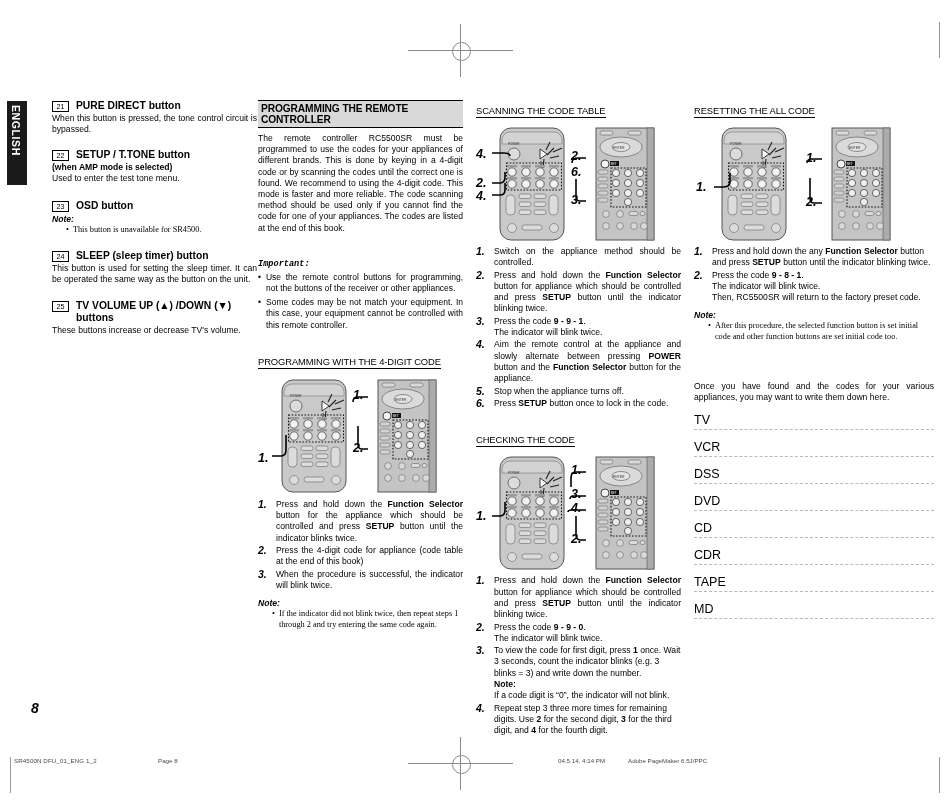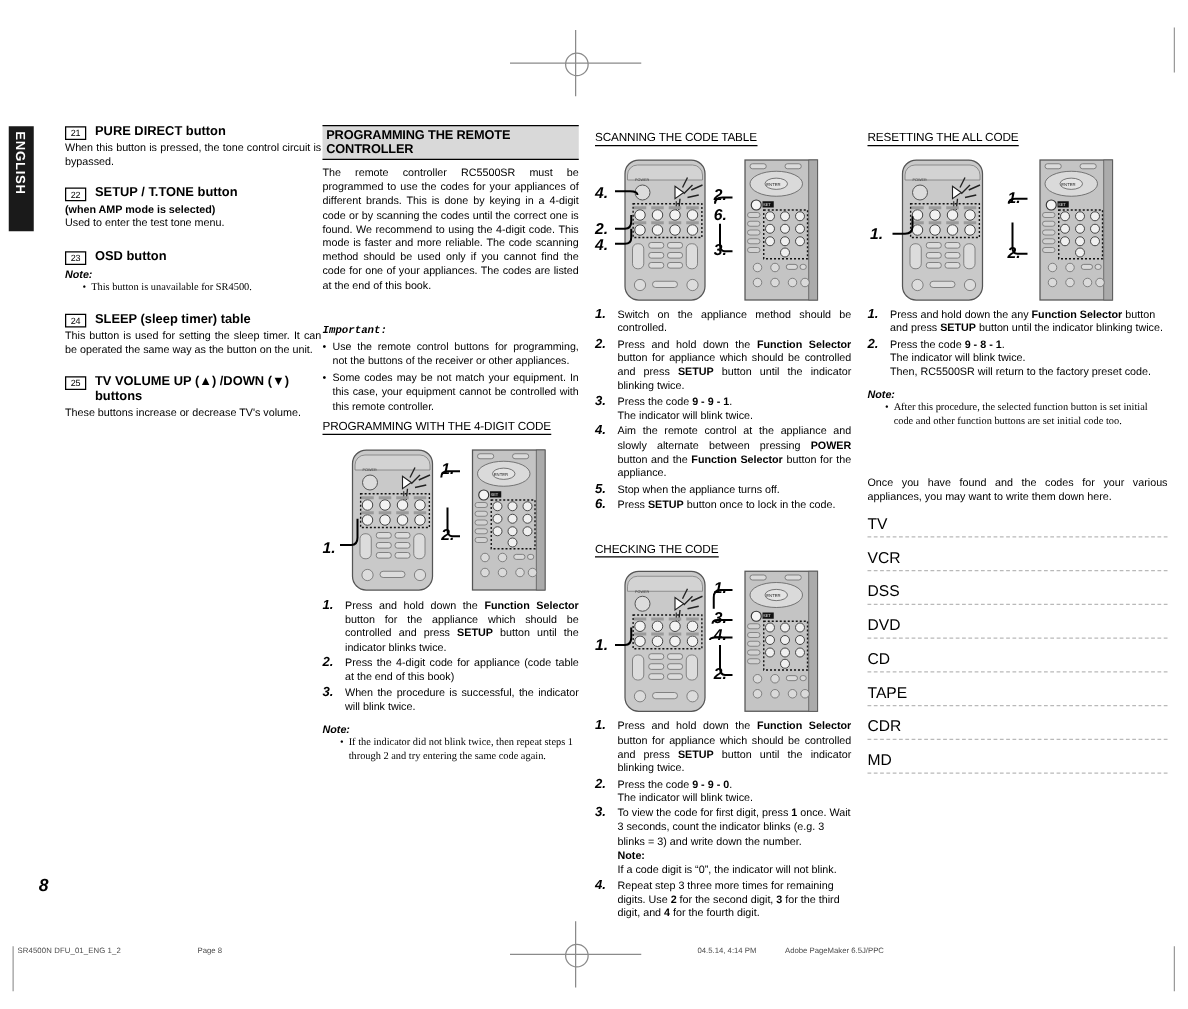--- a/index.html
+++ b/index.html
@@ -134,21 +134,21 @@
       <div class="note-lbl">Note:</div>
       <div class="bullet-serif">
         <span>•</span>
         <span>This button is unavailable for SR4500.</span>
       </div>
     </div>
 
     <div class="btn-entry" style="margin-top:15px;">
       <div class="btn-head">
         <span class="numbox">24</span>
-        <span class="btn-title">SLEEP (sleep timer) table</span>
+        <span class="btn-title">SLEEP (sleep timer) button</span>
       </div>
       <div class="body-txt">This button is used for setting the sleep timer.  It can be operated the same way as the button on the  unit.</div>
     </div>
 
     <div class="btn-entry" style="margin-top:14px;">
       <div class="btn-head">
         <span class="numbox">25</span>
         <span class="btn-title">TV VOLUME UP (▲) /DOWN (▼) buttons</span>
       </div>
       <div class="body-txt">These buttons increase or decrease TV's volume.</div>
@@ -165,21 +165,21 @@
 
     <div class="bullet-sans" style="margin-top:2px;">
       <span>•</span>
       <span class="bt">Use the remote control buttons for programming, not the buttons of the receiver or other appliances.</span>
     </div>
     <div class="bullet-sans" style="margin-top:3px;">
       <span>•</span>
       <span class="bt">Some codes may be not match your equipment. In this case, your equipment cannot be controlled with this remote controller.</span>
     </div>
 
-    <div style="margin-top:0;">
+    <div style="margin-top:20px;">
       <span class="head-ul">PROGRAMMING WITH THE 4-DIGIT CODE</span>
     </div>
 
     <div class="remote-fig" style="margin-top:8px;height:118px;">
       <svg class="remote" width="205" height="118" viewBox="0 0 205 118">
         <defs>
           <g id="remoteTop">
             <rect x="0" y="0" width="64" height="112" rx="11" fill="#c9c9c9" stroke="#555" stroke-width="1"></rect>
             <path d="M10 4 h44 a8 8 0 0 1 8 8 v4 H2 v-4 a8 8 0 0 1 8 -8 z" fill="#d3d3d3" stroke="#777" stroke-width=".6"></path>
             <circle cx="14" cy="26" r="6" fill="#dcdcdc" stroke="#555" stroke-width=".8"></circle>
@@ -466,25 +466,25 @@
       </div>
       <div class="wrow">
         <span class="wlabel">DVD</span>
         <span class="wdash"></span>
       </div>
       <div class="wrow">
         <span class="wlabel">CD</span>
         <span class="wdash"></span>
       </div>
       <div class="wrow">
+        <span class="wlabel">CDR</span>
+        <span class="wdash"></span>
+      </div>
+      <div class="wrow">
         <span class="wlabel">TAPE</span>
-        <span class="wdash"></span>
-      </div>
-      <div class="wrow">
-        <span class="wlabel">CDR</span>
         <span class="wdash"></span>
       </div>
       <div class="wrow">
         <span class="wlabel">MD</span>
         <span class="wdash"></span>
       </div>
     </div>
   </div>
 
   <div class="pagenum">8</div>

